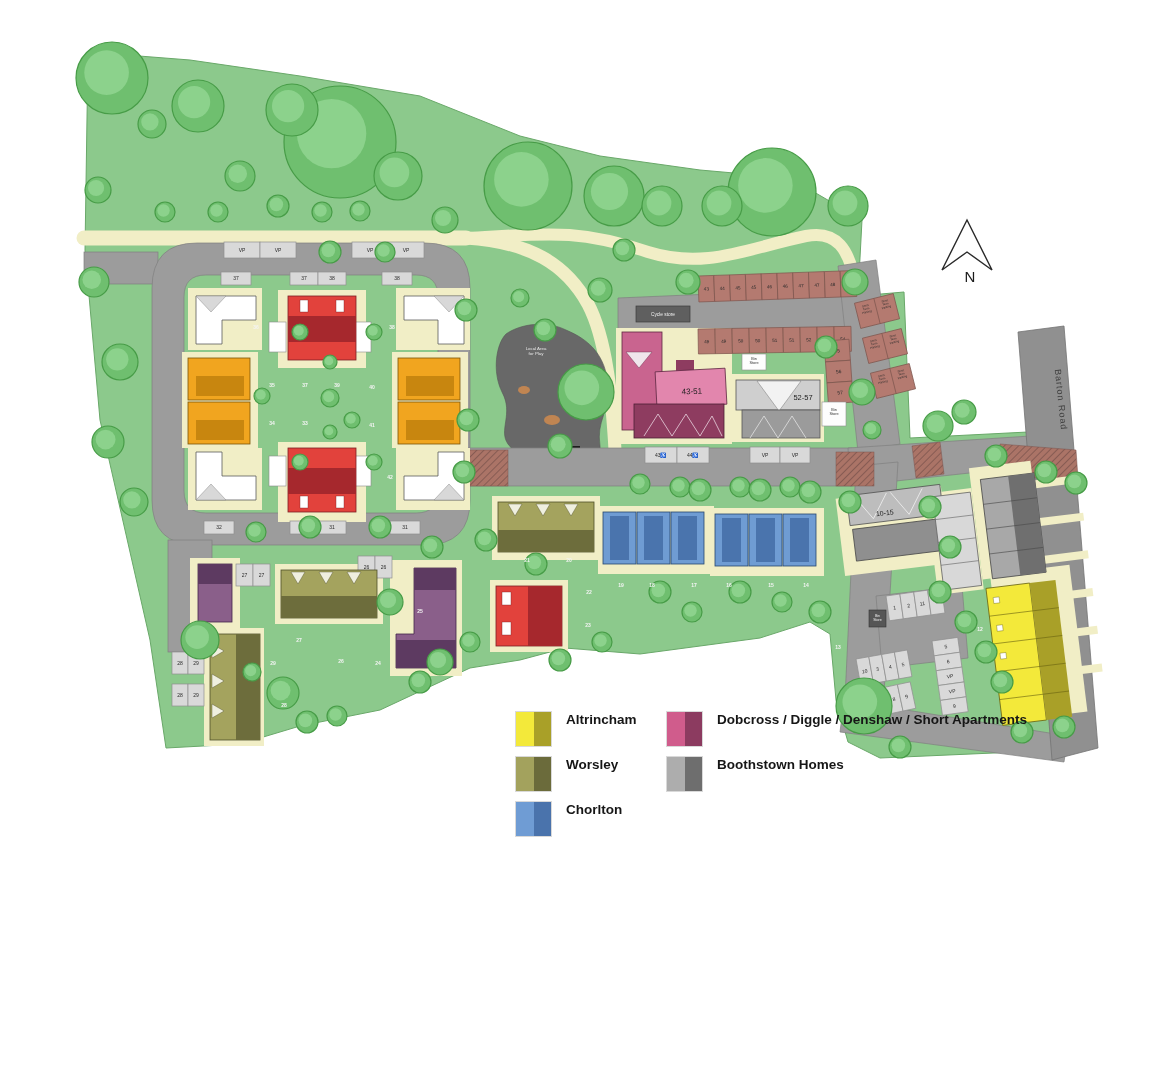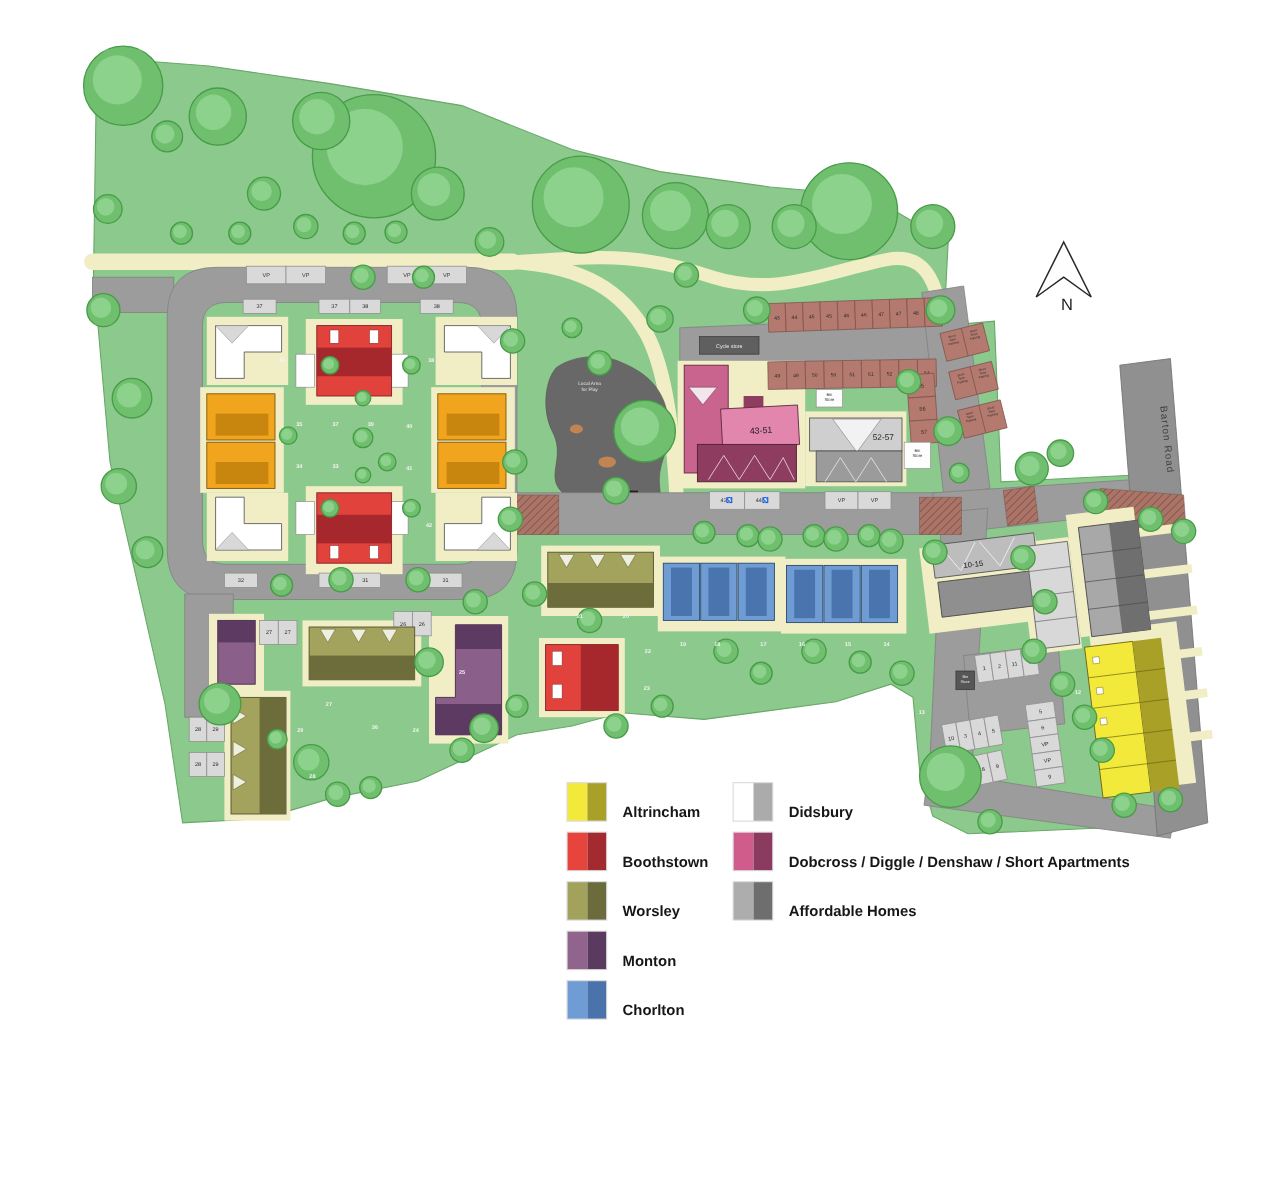--- a/index.html
+++ b/index.html
@@ -1,20 +1,20 @@
 <!DOCTYPE html>
 <html><head>
 <meta charset="utf-8">
 <style>
   html,body{margin:0;padding:0;background:#fff;font-family:"Liberation Sans",sans-serif;}
   .stage{position:relative;width:1162px;height:1080px;background:#fff;overflow:hidden;}
   svg text{font-family:"Liberation Sans",sans-serif;}
   .legend{position:absolute;left:516px;top:712px;display:flex;}
   .legend .col1{width:151px;flex:none;}
-  .legend .item{display:flex;align-items:flex-end;margin-bottom:11px;height:34px;}
+  .legend .item{display:flex;align-items:flex-start;margin-bottom:11px;height:34px;}
   .swatch{width:35px;height:34px;display:flex;flex:none;outline:1px solid rgba(0,0,0,.15);}
   .swatch div{width:50%;height:100%;}
   .legend .lbl{margin-left:15px;font-weight:bold;font-size:13.5px;color:#161616;white-space:nowrap;}
 </style>
 </head>
 <body>
 
 <div class="stage">
 <svg id="map" width="1162" height="1080" viewBox="0 0 1162 1080">
   <defs>
@@ -865,64 +865,43 @@
   <div class="col1">
     <div class="item">
       <div class="swatch">
             <div class="l" style="background: rgb(243, 233, 58);"></div>
             <div class="r" style="background: rgb(169, 160, 40);"></div>
           </div>
       <div class="lbl">Altrincham</div>
     </div>
     <div class="item">
       <div class="swatch">
-            <div class="l" style="background: rgb(232, 68, 62);"></div>
-            <div class="r" style="background: rgb(163, 43, 48);"></div>
-          </div>
-      <div class="lbl">Boothstown</div>
-    </div>
-    <div class="item">
-      <div class="swatch">
             <div class="l" style="background: rgb(163, 162, 93);"></div>
             <div class="r" style="background: rgb(107, 107, 59);"></div>
           </div>
       <div class="lbl">Worsley</div>
-    </div>
-    <div class="item">
-      <div class="swatch">
-            <div class="l" style="background: rgb(145, 100, 142);"></div>
-            <div class="r" style="background: rgb(91, 58, 95);"></div>
-          </div>
-      <div class="lbl">Monton</div>
     </div>
     <div class="item">
       <div class="swatch">
             <div class="l" style="background: rgb(111, 156, 212);"></div>
             <div class="r" style="background: rgb(74, 115, 172);"></div>
           </div>
       <div class="lbl">Chorlton</div>
     </div>
   </div>
   <div class="col2">
     <div class="item">
       <div class="swatch">
-            <div class="l" style="background: rgb(255, 255, 255);"></div>
-            <div class="r" style="background: rgb(171, 171, 171);"></div>
-          </div>
-      <div class="lbl">Didsbury</div>
-    </div>
-    <div class="item">
-      <div class="swatch">
             <div class="l" style="background: rgb(208, 92, 140);"></div>
             <div class="r" style="background: rgb(140, 59, 96);"></div>
           </div>
       <div class="lbl">Dobcross / Diggle / Denshaw / Short Apartments</div>
     </div>
     <div class="item">
       <div class="swatch">
             <div class="l" style="background: rgb(173, 173, 173);"></div>
             <div class="r" style="background: rgb(110, 110, 110);"></div>
           </div>
-      <div class="lbl">Affordable Homes</div>
+      <div class="lbl">Boothstown Homes</div>
     </div>
   </div>
 </div>
 </div>
 
 </body></html>

